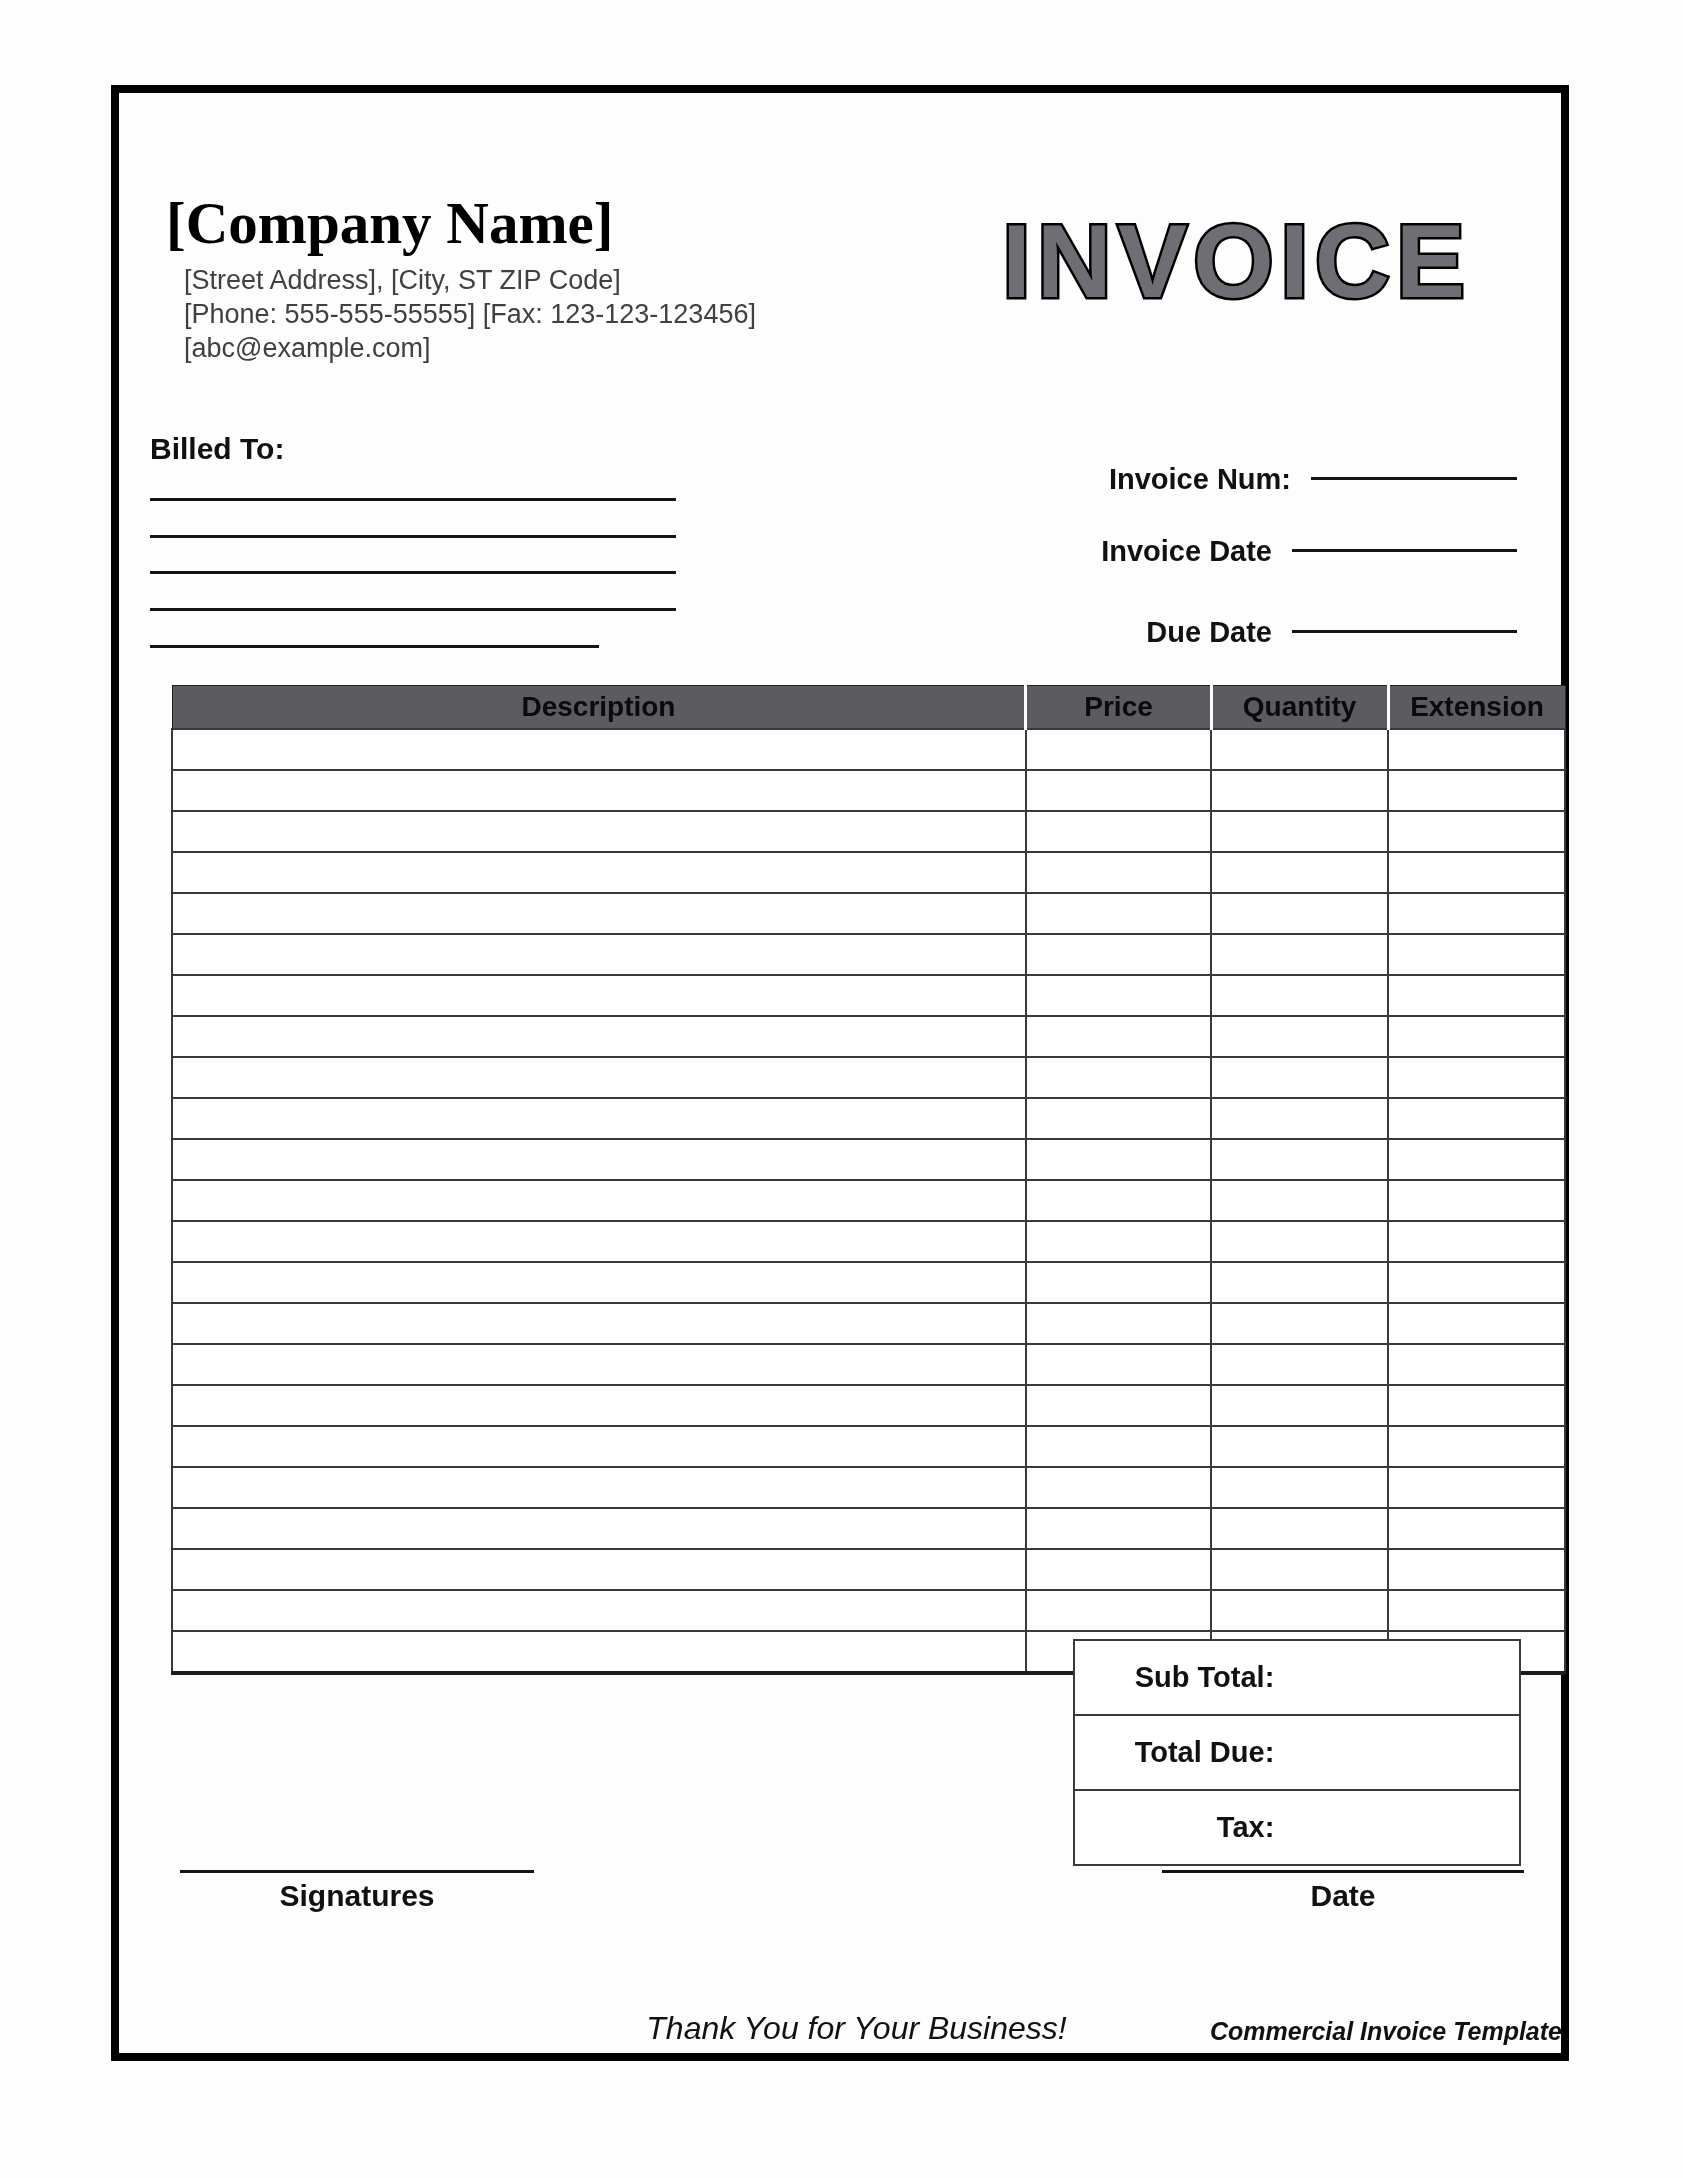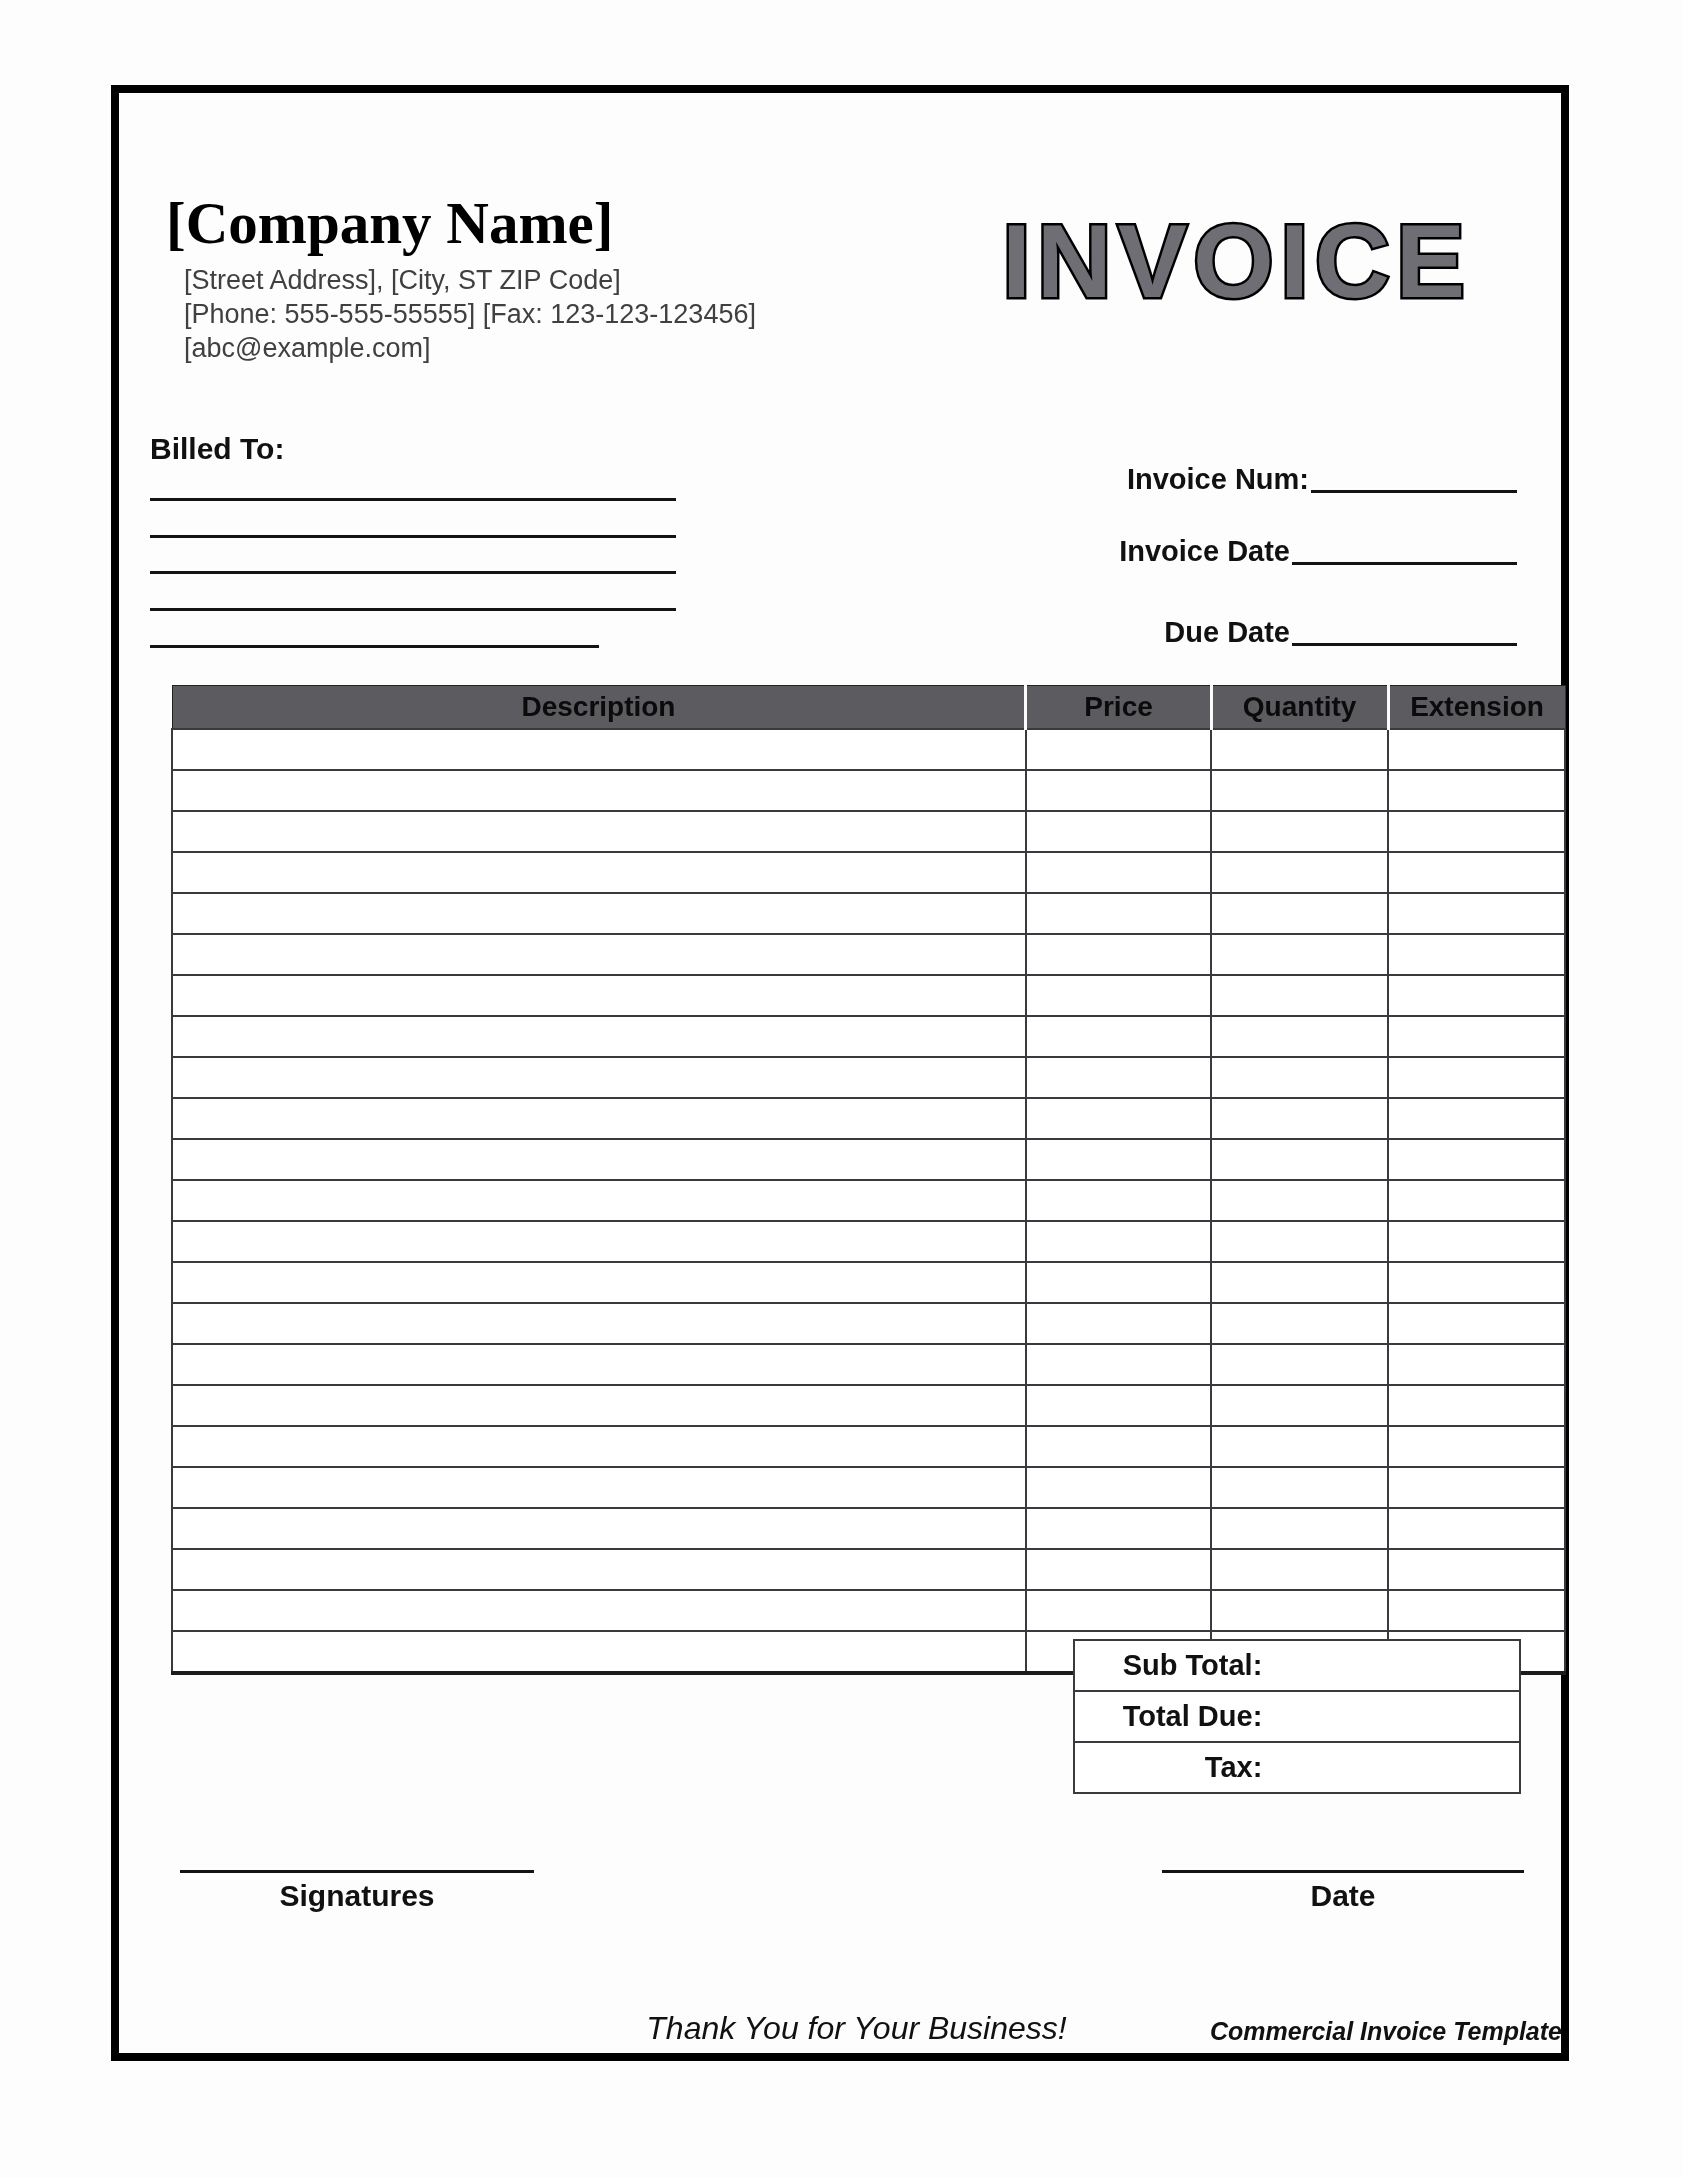--- a/index.html
+++ b/index.html
@@ -17,42 +17,42 @@
   .logo-svg{left:970px;top:204px;width:507px;height:111px;}
   
   .billed-label{left:150px;top:432px;font-size:30px;font-weight:bold;}
   .fill-line{height:0;border-bottom:3px solid var(--line,#141414);}
   .bl1{left:150px;top:498px;width:526px;}
   .bl2{left:150px;top:535px;width:526px;}
   .bl3{left:150px;top:571px;width:526px;}
   .bl4{left:150px;top:608px;width:526px;}
   .bl5{left:150px;top:645px;width:449px;}
   
-  .meta-row{display:flex;align-items:flex-end;gap:2px;justify-content:flex-end;right:166px;}
+  .meta-row{display:flex;align-items:center;gap:20px;justify-content:flex-end;right:166px;}
   .meta-row .lbl{font-size:29px;font-weight:bold;white-space:nowrap;}
   .meta-row .mline{border-bottom:3px solid var(--line,#141414);height:0;margin-bottom:3px;}
   .mr1{top:463px;} .mr1 .mline{width:206px;}
   .mr2{top:535px;} .mr2 .mline{width:225px;}
   .mr3{top:616px;} .mr3 .mline{width:225px;}
   
   .items-wrap{left:127px;top:685px;width:1395px;}
   table.items{width:100%;border-collapse:collapse;table-layout:fixed;border:1px solid #333;margin-left:44px;}
   table.items thead th{
     height:42px;background:var(--header-bg,#5b5b60);color:#0b0b0b;
     font-size:28px;font-weight:bold;text-align:center;vertical-align:middle;
     border-left:3px solid #fbfbfb;border-top:1px solid #222;border-bottom:1px solid #222;
     padding:0;
   }
   table.items thead th:first-child{border-left:1px solid #222;}
   table.items tbody td{height:39px;background:#fff;border:2px solid var(--grid,#3a3a3e);padding:0;}
   table.items tbody tr:last-child td{border-bottom:4px solid #1c1c1c;}
   
   .totals-wrap{left:1073px;top:1639px;width:448px;}
   table.totals{width:100%;border-collapse:collapse;table-layout:fixed;border:2px solid var(--grid,#3a3a3e);}
-  table.totals td{height:49px;background:#fff;border-top:2px solid var(--grid,#3a3a3e);border-bottom:2px solid var(--grid,#3a3a3e);padding:0;vertical-align:middle;}
+  table.totals td{height:49px;background:#fff;border-top:2px solid var(--grid,#3a3a3e);border-bottom:2px solid var(--grid,#3a3a3e);padding:12px;vertical-align:middle;}
   table.totals td.t-label{width:42%;text-align:right;font-size:29px;font-weight:bold;padding-right:4px;white-space:nowrap;}
   
   .sig-line{left:180px;top:1870px;width:354px;}
   .sig-label{left:180px;top:1879px;width:354px;text-align:center;font-size:30px;font-weight:bold;}
   .date-line{left:1162px;top:1870px;width:362px;}
   .date-label{left:1162px;top:1879px;width:362px;text-align:center;font-size:30px;font-weight:bold;}
   
   .thanks{left:594px;top:2010px;width:525px;text-align:center;font-size:32px;font-weight:normal;font-style:italic;}
   .tpl-name{left:1164px;top:2017px;width:398px;text-align:right;font-size:25px;font-weight:bold;font-style:italic;}
 </style>

